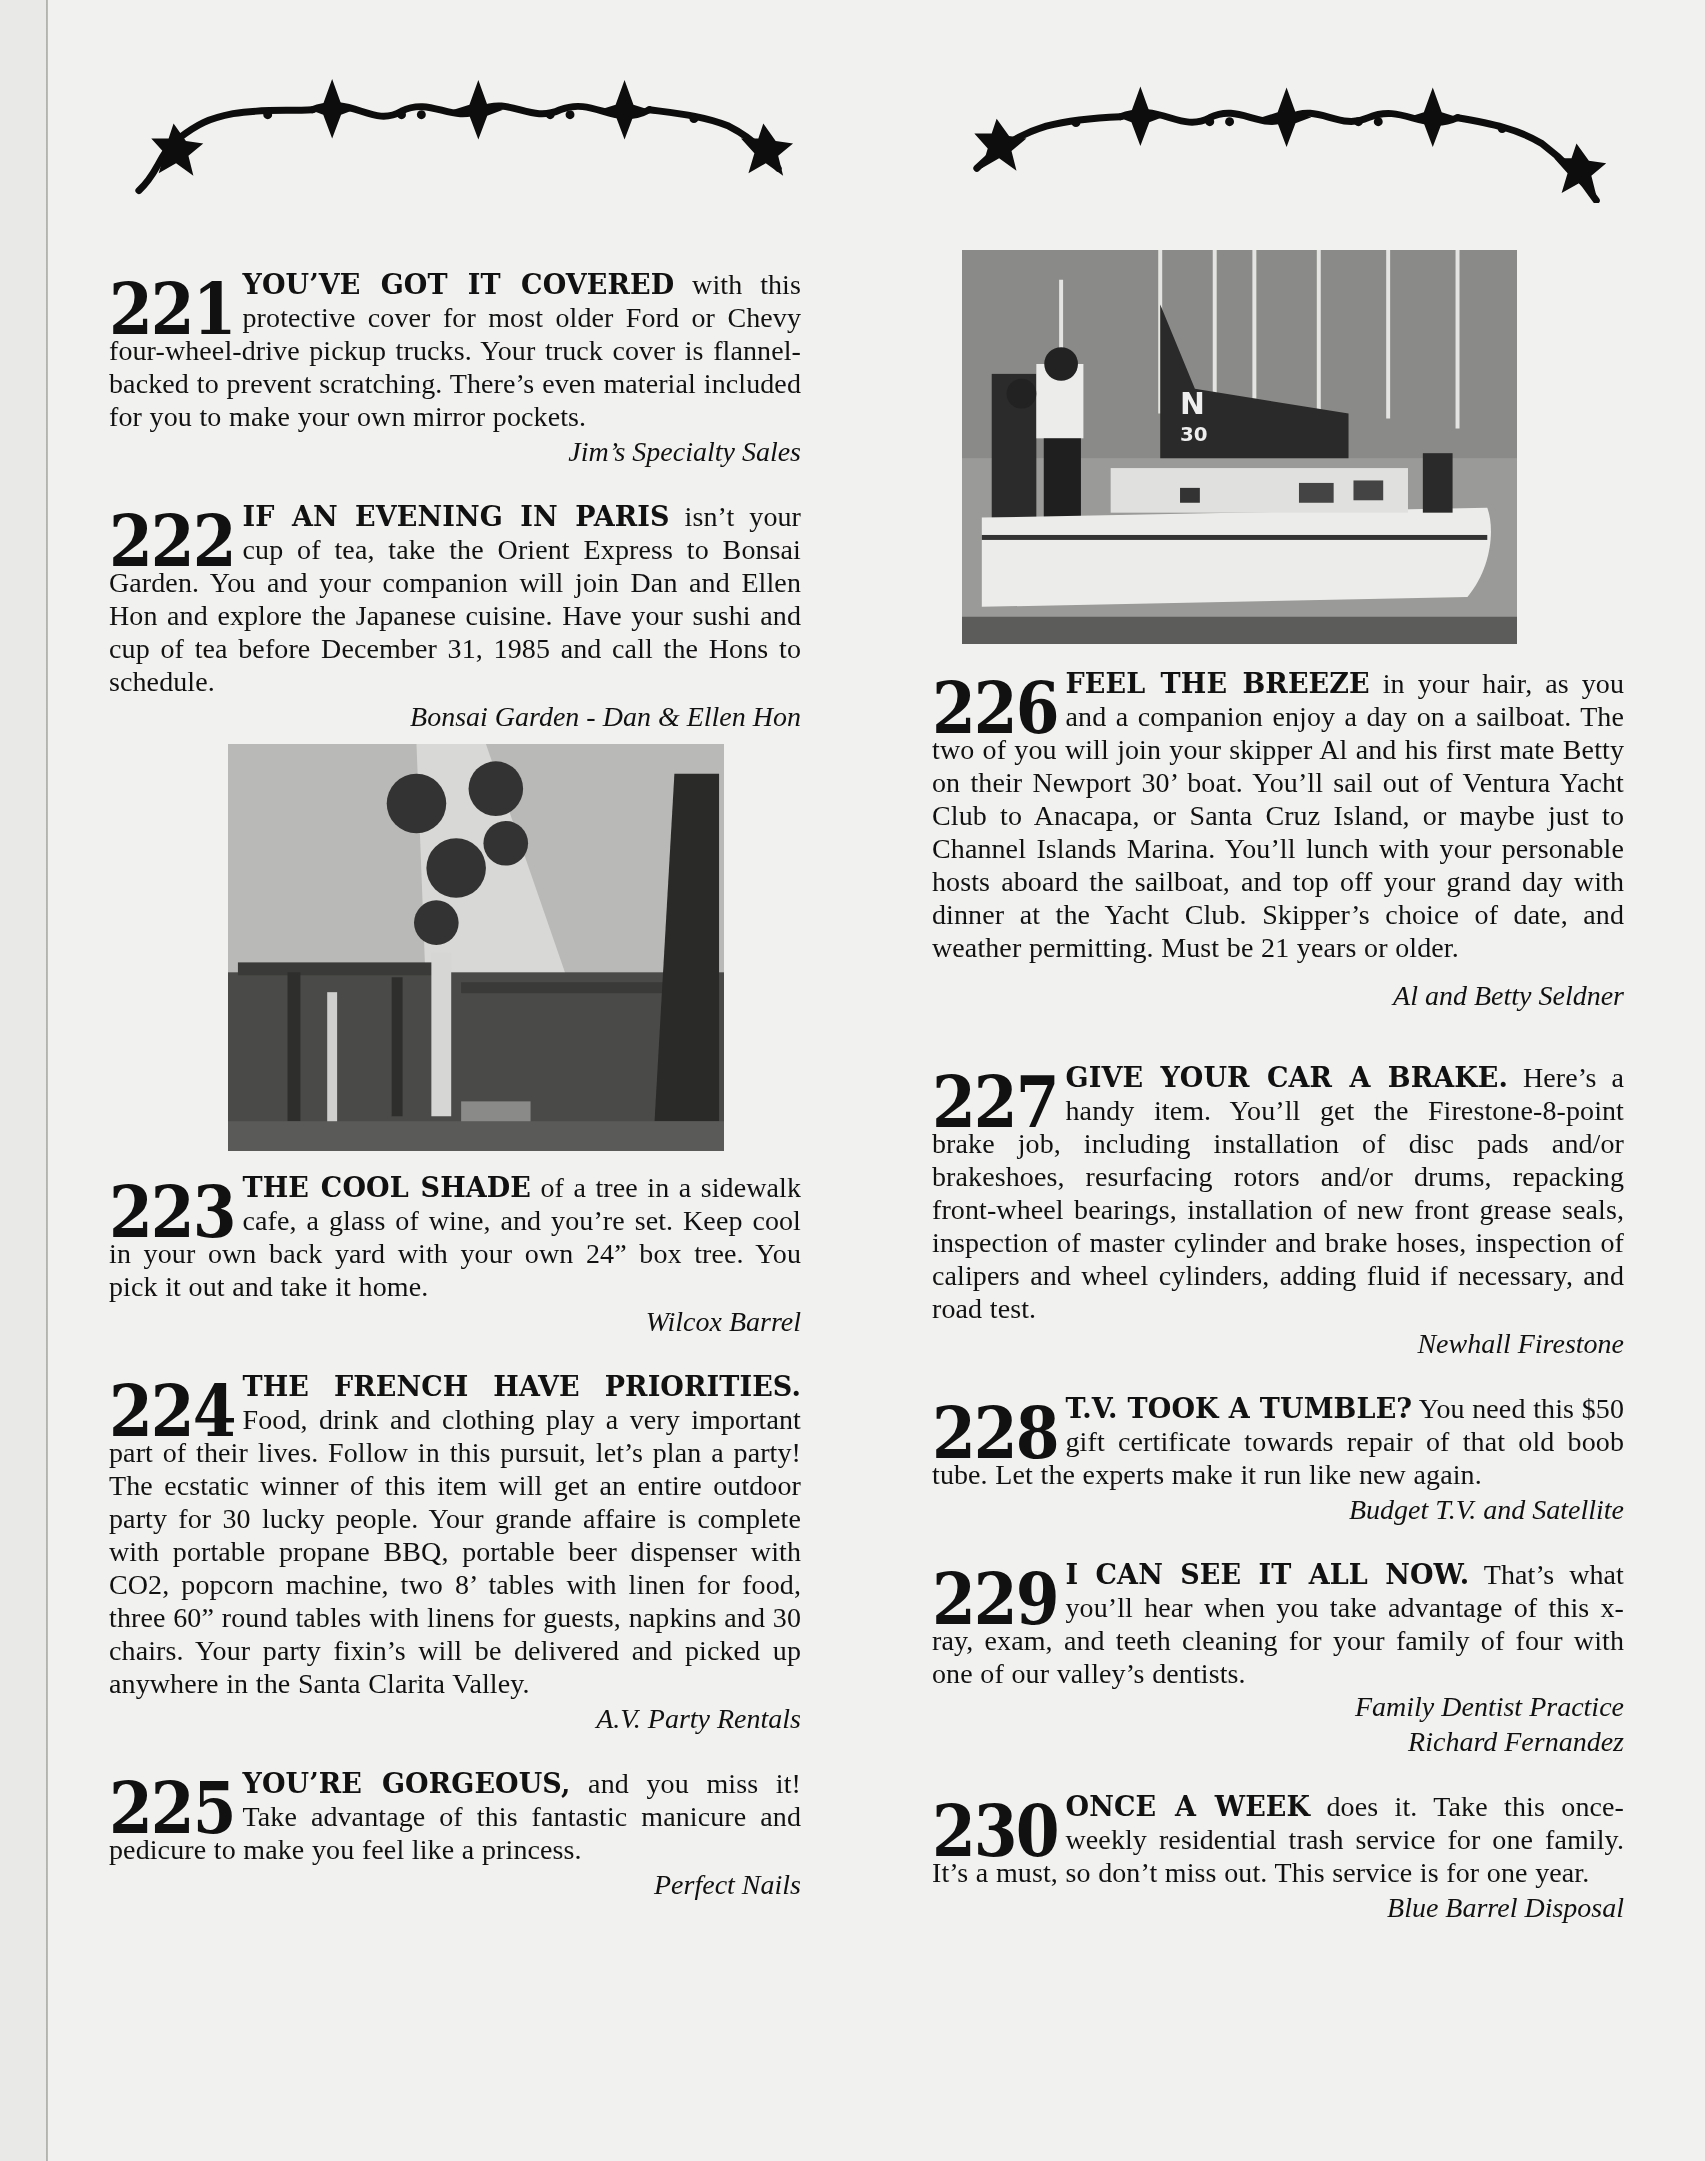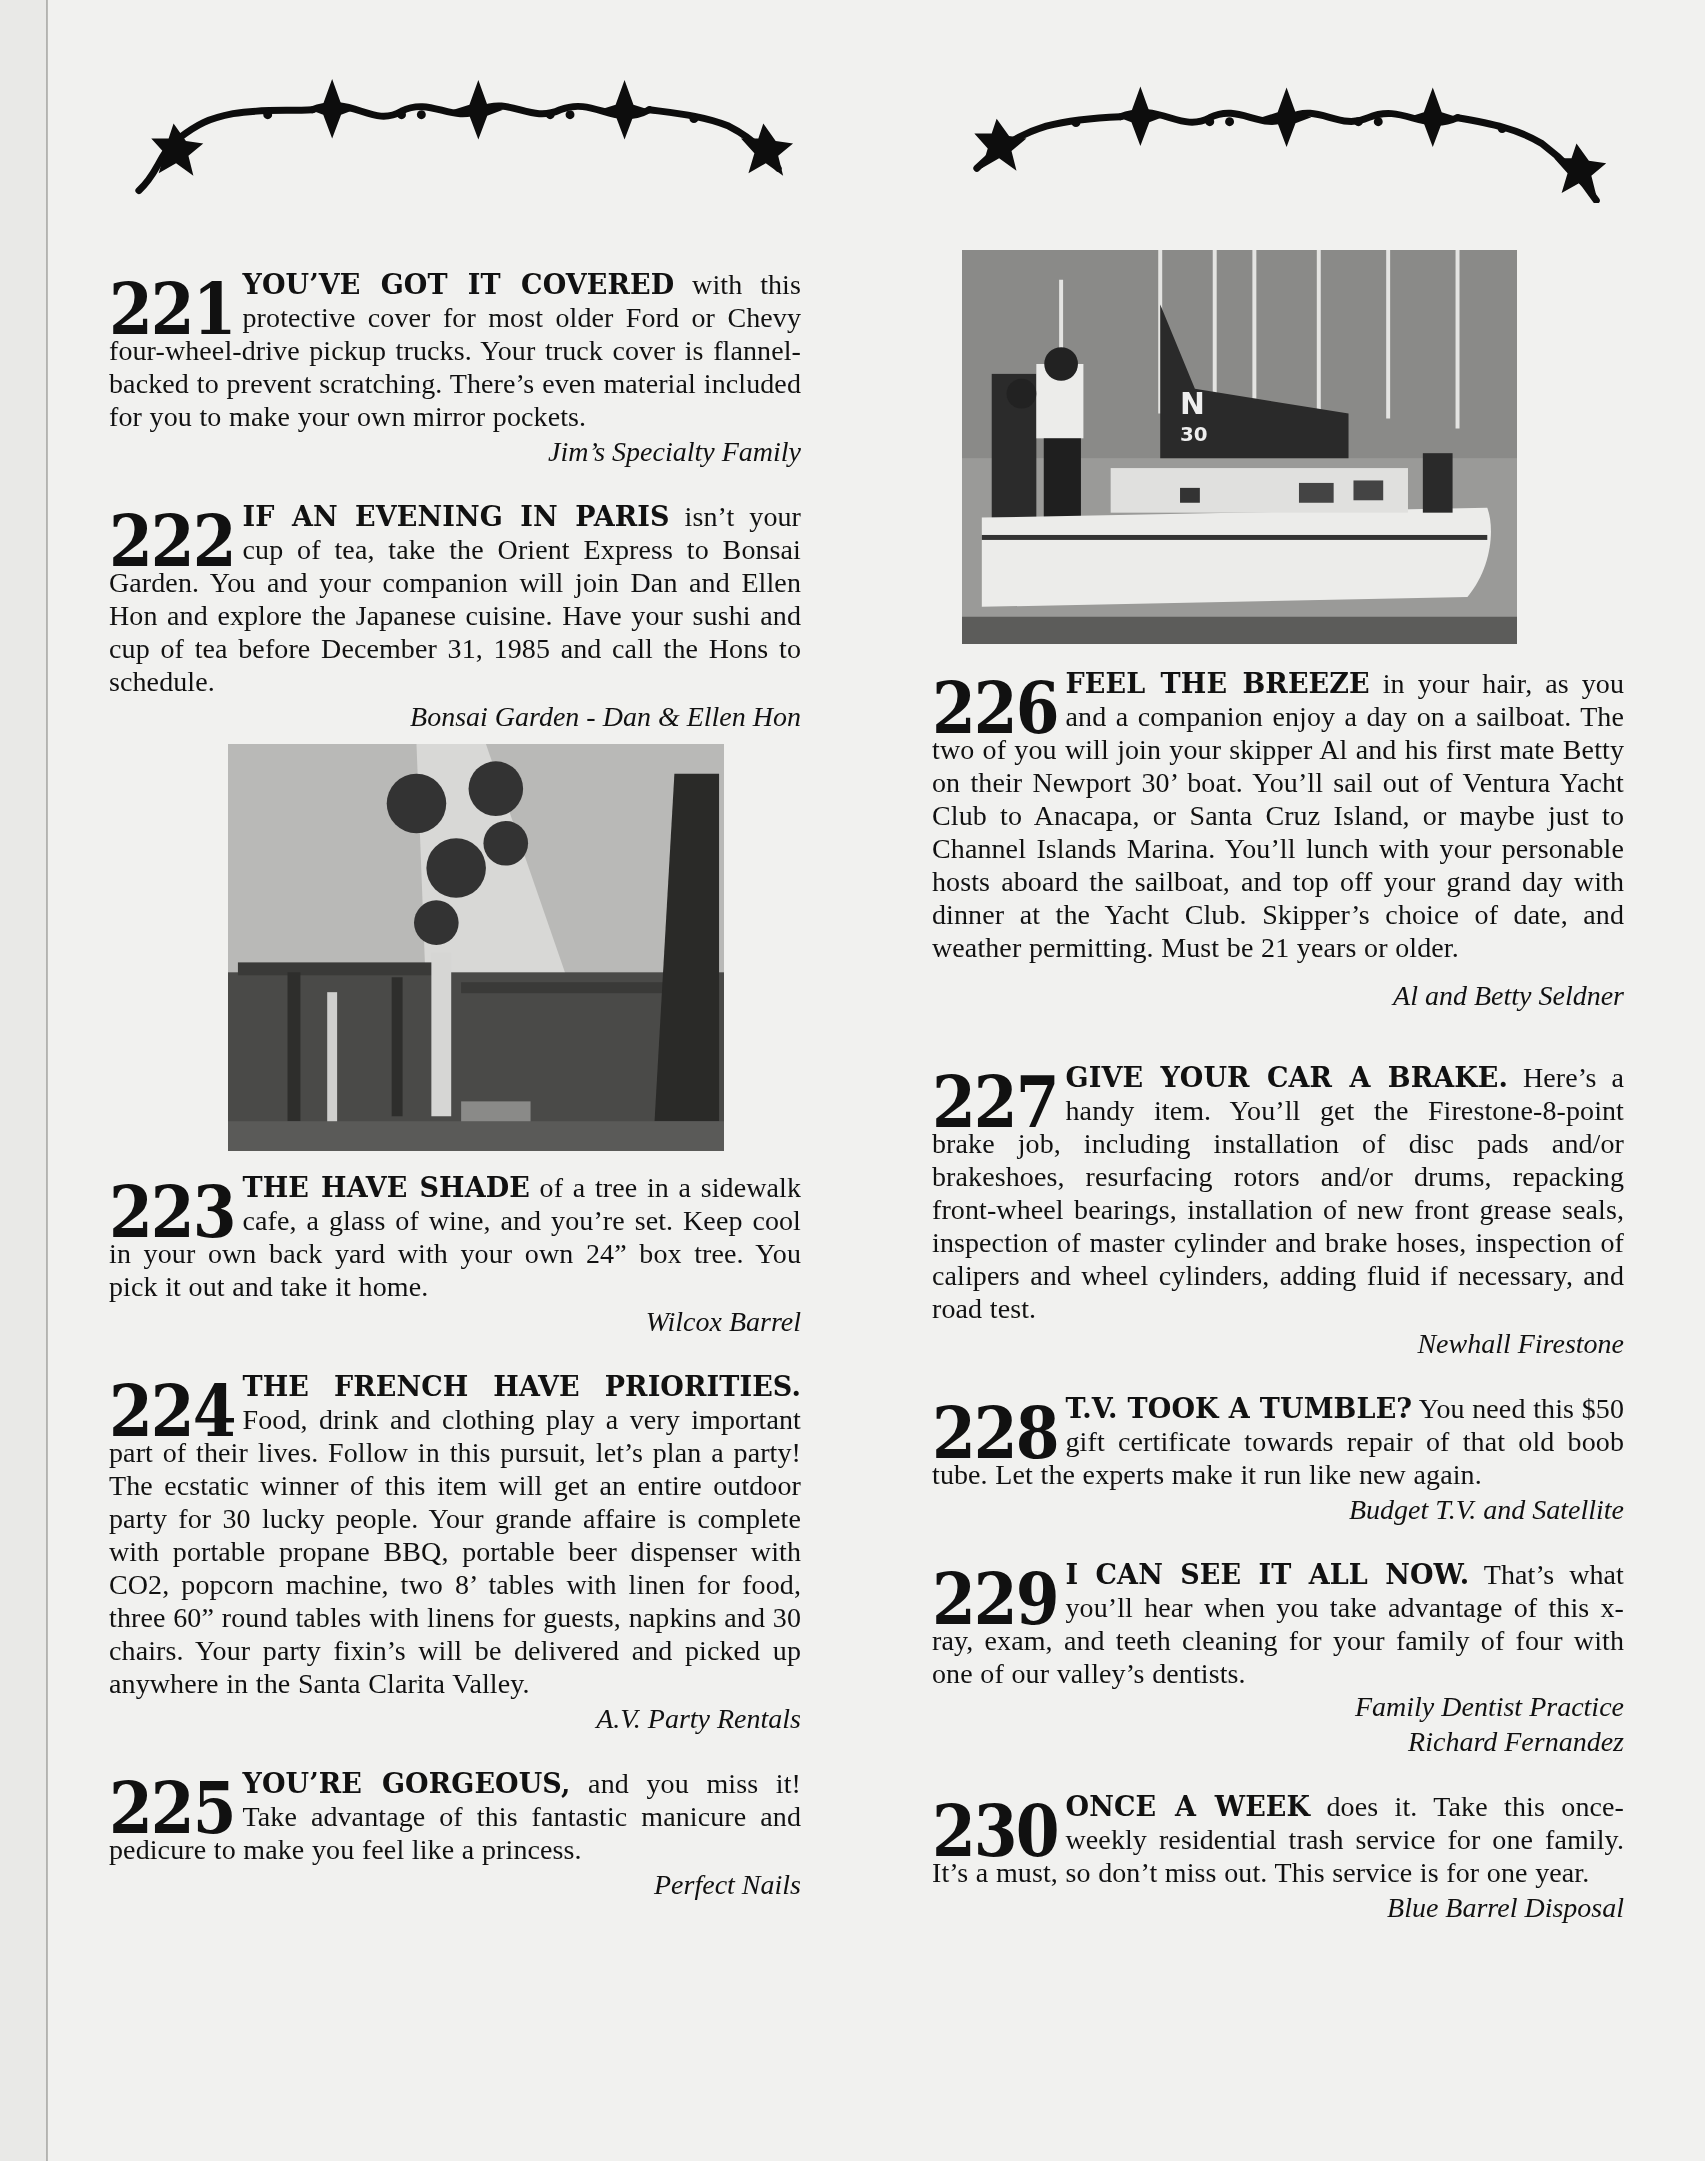--- a/index.html
+++ b/index.html
@@ -150,21 +150,21 @@
     <path d="M0 740 L1120 740 L1120 795 L0 795 Z" fill="#5c5c5a"></path>
   </svg>
 </div>
 
 <div class="column" id="col-left">
 
   <div class="item">
     <div class="item-body">
       <span class="item-number">221</span><span class="item-headline">YOU’VE GOT IT COVERED</span><span> with this protective cover for most older Ford or Chevy four-wheel-drive pickup trucks. Your truck cover is flannel-backed to prevent scratching. There’s even material included for you to make your own mirror pockets.</span>
     </div>
-    <div class="donor">Jim’s Specialty Family</div>
+    <div class="donor">Jim’s Specialty Sales</div>
   </div>
   <div class="gap-b"></div>
 
   <div class="item">
     <div class="item-body">
       <span class="item-number">222</span><span class="item-headline">IF AN EVENING IN PARIS</span><span> isn’t your cup of tea, take the Orient Express to Bonsai Garden. You and your companion will join Dan and Ellen Hon and explore the Japanese cuisine. Have your sushi and cup of tea before December 31, 1985 and call the Hons to schedule.</span>
     </div>
     <div class="donor">Bonsai Garden - Dan &amp; Ellen Hon</div>
   </div>
 
@@ -189,21 +189,21 @@
         <circle cx="420" cy="360" r="45"></circle>
       </g>
       <path d="M900 60 L990 60 L990 760 L860 760 Z" fill="#2a2a28"></path>
       <rect x="470" y="720" width="140" height="100" fill="#8a8a88"></rect>
       <rect x="0" y="760" width="1000" height="60" fill="#5a5a58"></rect>
     </svg>
   </div>
 
   <div class="item">
     <div class="item-body">
-      <span class="item-number">223</span><span class="item-headline">THE HAVE SHADE</span><span> of a tree in a sidewalk cafe, a glass of wine, and you’re set. Keep cool in your own back yard with your own 24” box tree. You pick it out and take it home.</span>
+      <span class="item-number">223</span><span class="item-headline">THE COOL SHADE</span><span> of a tree in a sidewalk cafe, a glass of wine, and you’re set. Keep cool in your own back yard with your own 24” box tree. You pick it out and take it home.</span>
     </div>
     <div class="donor">Wilcox Barrel</div>
   </div>
   <div class="gap-b"></div>
 
   <div class="item">
     <div class="item-body">
       <span class="item-number">224</span><span class="item-headline">THE FRENCH HAVE PRIORITIES.</span><span> Food, drink and clothing play a very important part of their lives. Follow in this pursuit, let’s plan a party! The ecstatic winner of this item will get an entire outdoor party for 30 lucky people. Your grande affaire is complete with portable propane BBQ, portable beer dispenser with CO2, popcorn machine, two 8’ tables with linen for food, three 60” round tables with linens for guests, napkins and 30 chairs. Your party fixin’s will be delivered and picked up anywhere in the Santa Clarita Valley.</span>
     </div>
     <div class="donor">A.V. Party Rentals</div>

